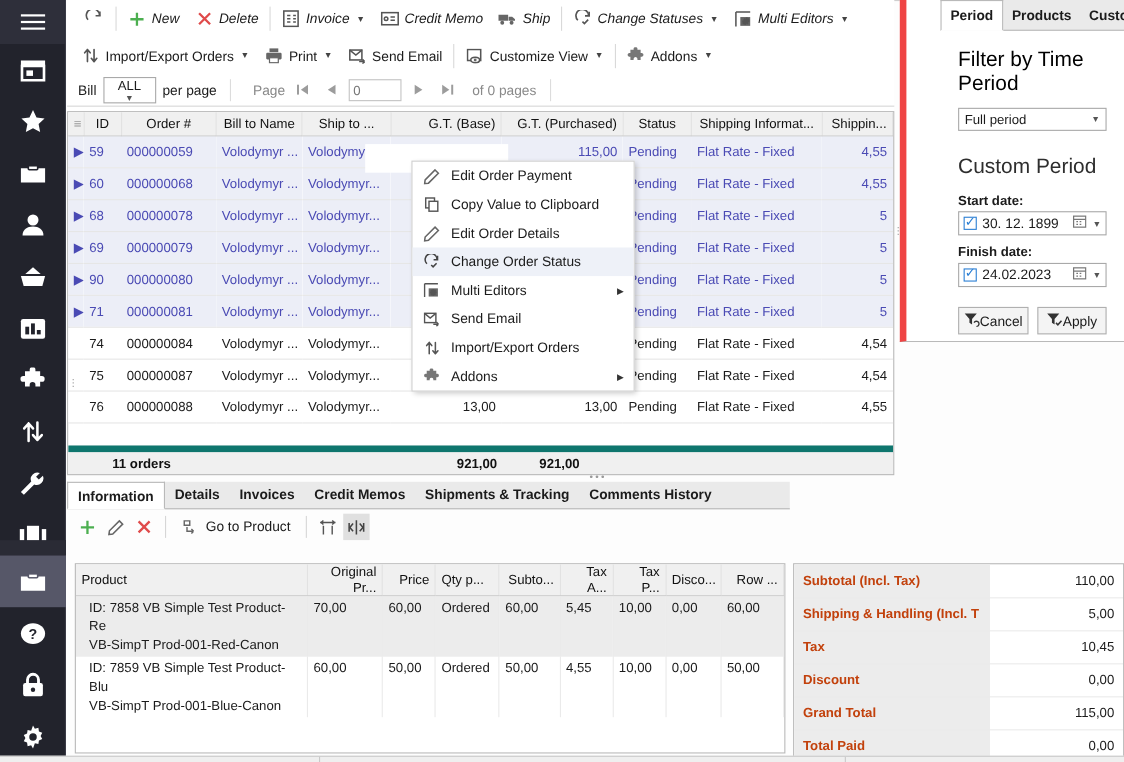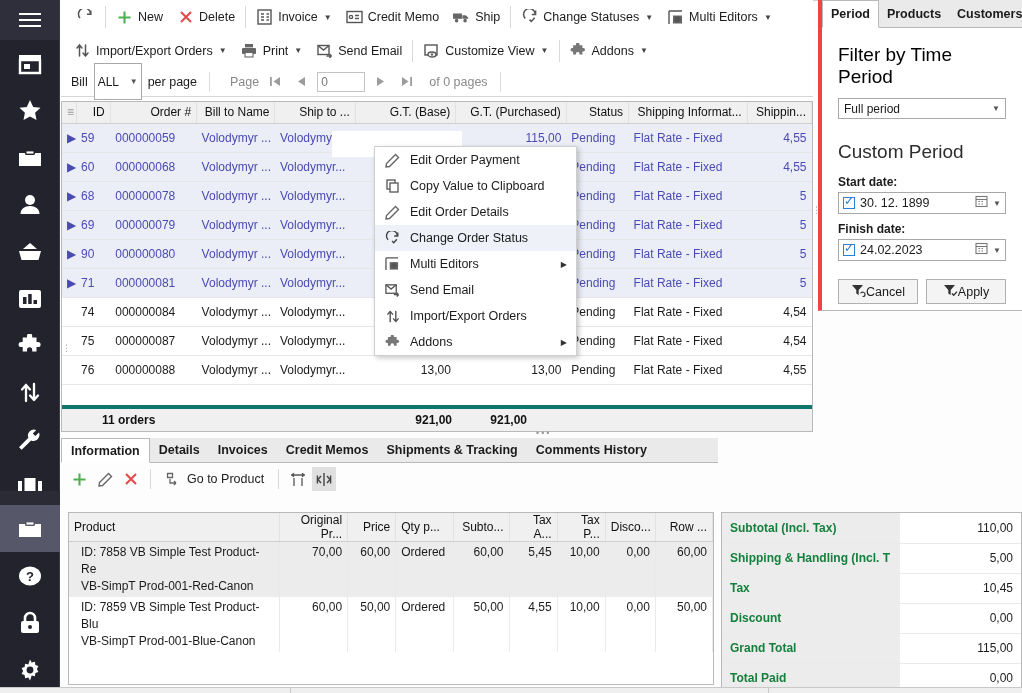--- a/index.html
+++ b/index.html
@@ -24,74 +24,74 @@
     color:#ffffff; cursor:pointer;
   }
   #rail .railicon.active { background:#565768; }
   #rail .sep { height:14px; background:#2a2b35; }
   #rail svg { display:block; }
   #rail .railbottom { position:absolute; bottom:0; left:0; width:60px; }
 
   
   #toolbar { position:absolute; left:61px; top:0; width:752px; height:101px; background:#ffffff; }
   .tbrow { display:flex; align-items:center; height:33px; padding-left:6px; }
-  .tbrow.r1 { height:34px; }
+  .tbrow.r1 { height:34px;font-style:italic; }
   .tbrow.r2 { height:33px; }
   .tbrow.r3 { height:30px; border-bottom:1px solid #d6d6d6; }
   .tbitem {
     display:flex; align-items:center; gap:5px; height:26px; padding:0 7px;
     cursor:pointer; white-space:nowrap; font-size:12.5px; color:#1b1b1b;
   }
   .tbsep { width:1px; height:22px; background:#d9d9d9; margin:0 3px; }
   .caret { font-size:8px; color:#444; margin-left:1px; }
   .ico { display:inline-flex; width:17px; height:17px; align-items:center; justify-content:center; }
   .ico svg { display:block; }
 
   
   .viewrow { display:flex; align-items:center; gap:6px; padding-left:10px; height:30px; font-size:12.5px; }
   .selbox {
     display:flex; align-items:center; justify-content:space-between;
-    border:1px solid #a9a9a9; background:#fff; height:37px; width:48px; padding:0 3px;
-    font-size:12px; cursor:pointer;
+    border:1px solid #a9a9a9; background:#fff; height:24px; width:48px; padding:0 3px;
+    font-size:12px; cursor:pointer;flex-direction:column;
   }
   .selbox .ca { font-size:8px; color:#555; }
   .pglabel { color:#888; margin-left:8px; }
   .pgbtn { width:20px; height:20px; display:flex; align-items:center; justify-content:center; cursor:pointer; color:#909090; }
   .pginput { border:1px solid #c3c3c3; height:20px; width:48px; background:#fff; font-size:12px; padding:0 3px; color:#777; display:flex; align-items:center; }
   .pgof { color:#8a8a8a; margin-left:6px; }
   .vsep { width:1px; height:20px; background:#dcdcdc; margin:0 6px; }
 
   
   #gridwrap {
     position:absolute; left:61px; top:101px; width:752px; height:331px;
     border:1px solid #b9b9b9; background:#fff; overflow:hidden;
   }
   table.grid { border-collapse:collapse; width:100%; table-layout:fixed; font-size:12px; }
   table.grid th {
     background:#f0f0f0; border-bottom:1px solid #cfcfcf; border-right:1px solid #e2e2e2;
-    font-weight:normal; color:#111; height:21px; padding:0 5px; text-align:right; font-size:12px;
+    font-weight:normal; color:#111; height:21px; padding:0 5px; text-align:center; font-size:12px;
   }
   table.grid th.r, table.grid td.r { text-align:right; }
   table.grid td {
     height:29px; padding:0 5px; border-bottom:1px solid #e6e6e6;
     white-space:nowrap; overflow:hidden; color:#4a4ab4; font-size:12px;
   }
   tr.sel td { background:#eceef7; }
   tr.norm td { background:#ffffff; color:#1b1b1b; }
   td.exp { text-align:center; padding:0; color:#9a9aa8; font-size:9px; }
   #gridfoot {
     position:absolute; left:0; bottom:0; width:100%; height:26px; background:#f0f0f0;
-    border-top:4px solid #0f766e; display:flex; align-items:center; font-weight:bold; font-size:12px; color:#111;
+    border-top:6px solid #0f766e; display:flex; align-items:center; font-weight:bold; font-size:12px; color:#111;
   }
   #gridfoot .c { position:absolute; }
 
   
   #rightpanel {
     position:absolute; left:818px; top:0; width:204px; height:311px; background:#fff;
-    border-left:4px solid #ef4444; border-bottom:1px solid #b9b9b9;
+    border-left:6px solid #ef4444; border-bottom:1px solid #b9b9b9;padding-left:31px;
   }
   #rptabs { display:flex; height:28px; background:#eaeaea; border-bottom:1px solid #b9b9b9; }
   #rptabs .tab {
     padding:0 8px; display:flex; align-items:center; font-weight:bold; font-size:12.5px;
     cursor:pointer; color:#1b1b1b;
   }
   #rptabs .tab.active { background:#ffffff; border:1px solid #b9b9b9; border-bottom:1px solid #ffffff; margin-bottom:-1px; }
   #rpbody { padding:10px 16px 0 16px; }
   .rph { font-size:19px; color:#000000; margin:6px 0 10px 0; font-weight:normal; }
   .rph2 { font-size:19px; color:#2e2e2e; margin:22px 0 12px 0; font-weight:normal; }
@@ -137,31 +137,31 @@
   table.ptab { border-collapse:collapse; width:100%; table-layout:fixed; font-size:12px; }
   table.ptab th {
     background:#f0f0f0; border-bottom:1px solid #cfcfcf; border-right:1px solid #e2e2e2;
     font-weight:normal; height:22px; padding:0 5px; text-align:left; font-size:12px; color:#111;
   }
   table.ptab th.r { text-align:right; }
   table.ptab td {
     padding:2px 5px; border-right:1px solid #eaeaea; font-size:12px; color:#1b1b1b;
     vertical-align:top; line-height:17px;
   }
-  table.ptab td.r { text-align:right; }
+  table.ptab td.r { }
   table.ptab tr.alt td { background:#ececec; }
   .pname2 { display:block; }
 
   #totwrap {
     position:absolute; left:660px; top:74px; width:301px; height:181px;
     border:1px solid #b9b9b9; background:#fff; overflow:hidden;
   }
   table.tot { border-collapse:collapse; width:100%; table-layout:fixed; font-size:12px; }
   table.tot td { height:30px; padding:0 8px; border-bottom:1px solid #eaeaea; font-size:12px; }
-  table.tot td.lbl { background:#ececec; font-weight:bold; color:#15803d; width:178px; }
+  table.tot td.lbl { background:#ececec; font-weight:bold; color:#c2410c; width:178px; }
   table.tot td.val { text-align:right; }
 
   
   #ctxmenu {
     position:absolute; left:374px; top:146px; width:203px;
     background:#ffffff; border:1px solid #cfcfcf; box-shadow:2px 2px 5px rgba(0,0,0,.22); z-index:50;
   }
   #ctxmenu .mi {
     display:flex; align-items:center; height:26px; gap:9px; padding:0 8px 0 9px;
     font-size:12.5px; cursor:pointer; position:relative; color:#1b1b1b;

